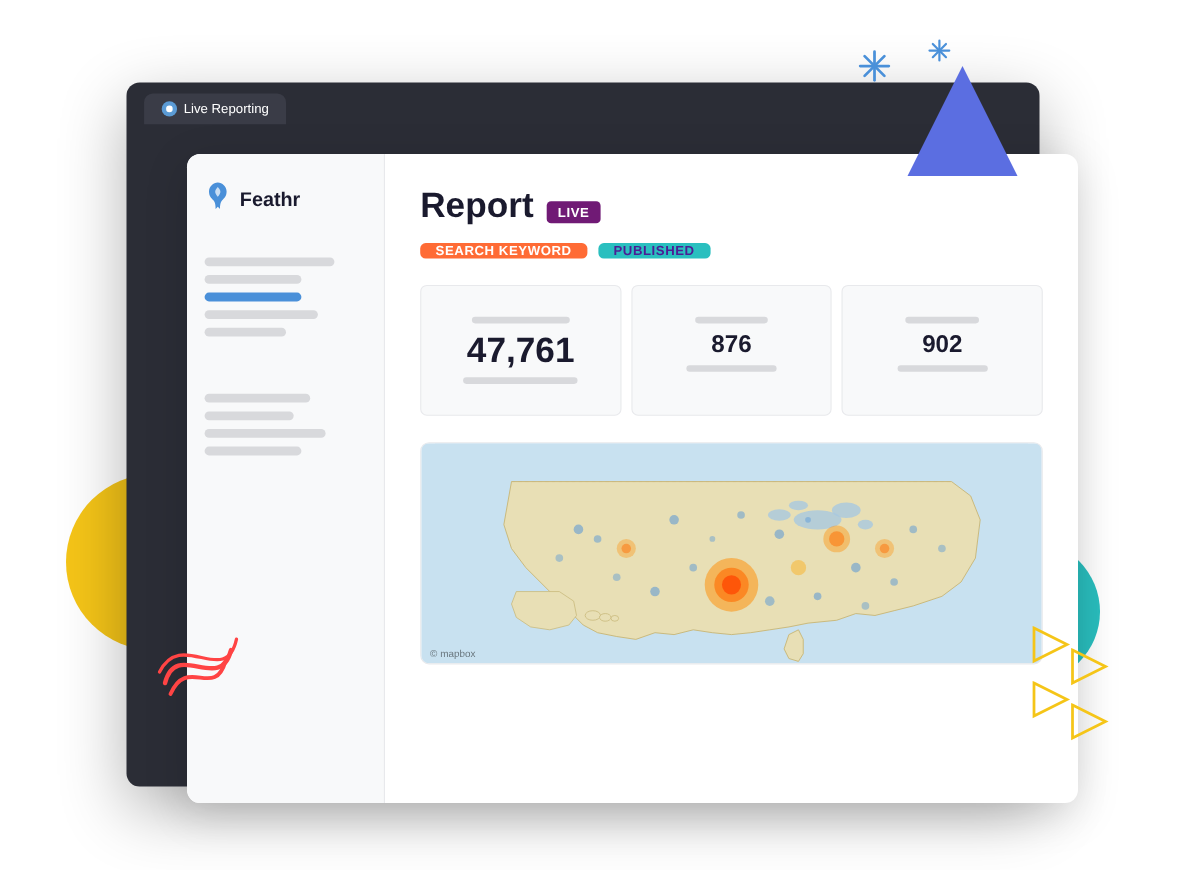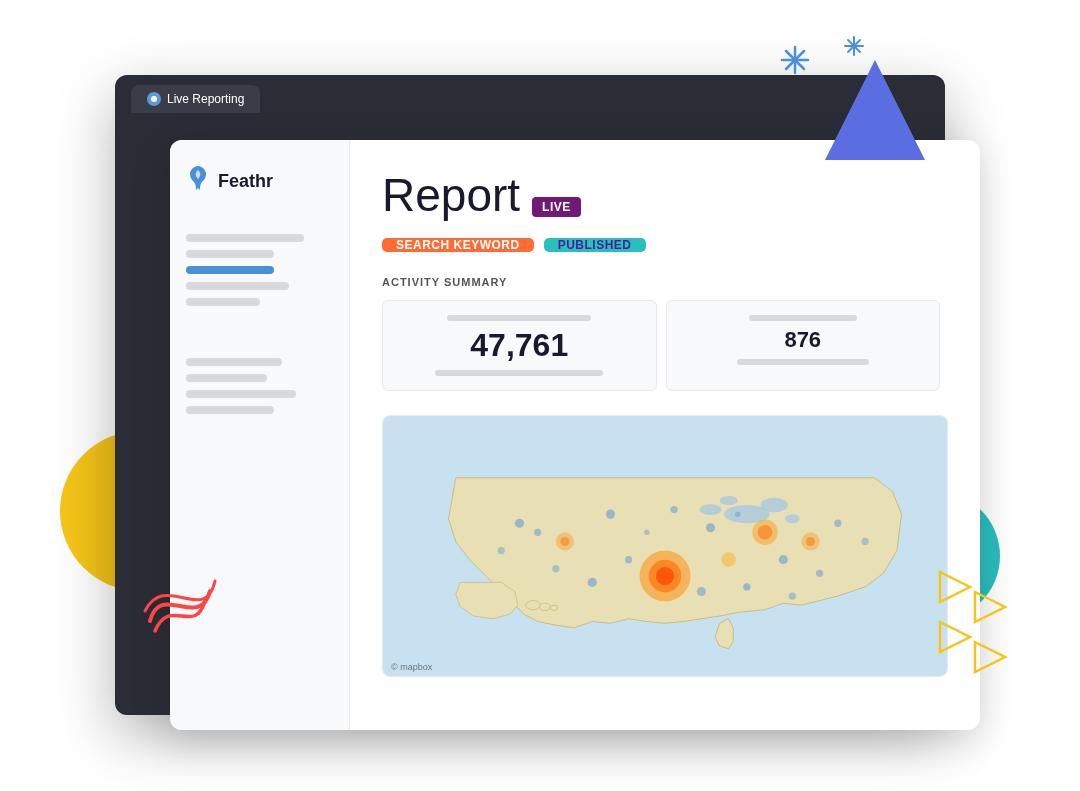--- a/index.html
+++ b/index.html
@@ -201,22 +201,22 @@
 
     
     .report-header {
       display: flex;
       align-items: baseline;
       gap: 12px;
       margin-bottom: 16px;
     }
 
     .report-title {
-      font-size: 46px;
-      font-weight: 400;
+      font-size: 32px;
+      font-weight: 700;
       color: #1a1a2e;
     }
 
     .live-badge {
       background: #701a75;
       color: white;
       font-size: 12px;
       font-weight: 700;
       padding: 3px 10px;
       border-radius: 4px;
@@ -262,21 +262,21 @@
       display: flex;
       gap: 1px;
       margin-bottom: 24px;
     }
 
     .stat-card {
       flex: 1;
       background: #F8F9FA;
       border: 1px solid #E8E9EC;
       border-radius: 6px;
-      padding: 14px 16px;
+      padding: 28px 16px;
       display: flex;
       flex-direction: column;
       align-items: center;
       gap: 6px;
     }
 
     .stat-line-top {
       width: 60%;
       height: 6px;
       background: #D8D9DC;
@@ -312,21 +312,21 @@
       font-size: 11px;
       font-weight: 700;
       color: #555;
       letter-spacing: 1px;
       text-transform: uppercase;
       background: #F8F9FA;
     }
 
     .heatmap-map {
       width: 100%;
-      height: 260px;
+      height: 200px;
       position: relative;
       background: #C8E1F0;
       overflow: hidden;
     }
 
     
     .map-svg {
       width: 100%;
       height: 100%;
     }
@@ -435,36 +435,40 @@
       <span class="report-title">Report</span>
       <span class="live-badge">LIVE</span>
     </div>
 
     <div class="tags-row">
       <span class="tag tag-orange">SEARCH KEYWORD</span>
       <span class="tag tag-teal">PUBLISHED</span>
     </div>
 
     <div>
-      <div class="section-label">ACTIVITY SUMMARY</div>
       <div class="stats-row">
 
         <div class="stat-card" style="margin-right:8px;">
           <div class="stat-line-top"></div>
           <div class="stat-value large">47,761</div>
           <div class="stat-line-bottom"></div>
         </div>
 
 
         <div class="stat-card" style="margin-right:8px;">
           <div class="stat-line-top" style="width:45%;"></div>
           <div class="stat-value small">876</div>
           <div class="stat-line-bottom" style="width:55%;"></div>
         </div>
 
+        <div class="stat-card">
+          <div class="stat-line-top" style="width:45%;"></div>
+          <div class="stat-value small">902</div>
+          <div class="stat-line-bottom" style="width:55%;"></div>
+        </div>
 
       </div>
     </div>
 
     <div class="heatmap-section">
       <div class="heatmap-map">
         
         <svg class="map-svg" viewBox="0 0 620 230" xmlns="http://www.w3.org/2000/svg">
 
           <rect width="620" height="230" fill="#C8E1F0"></rect>

